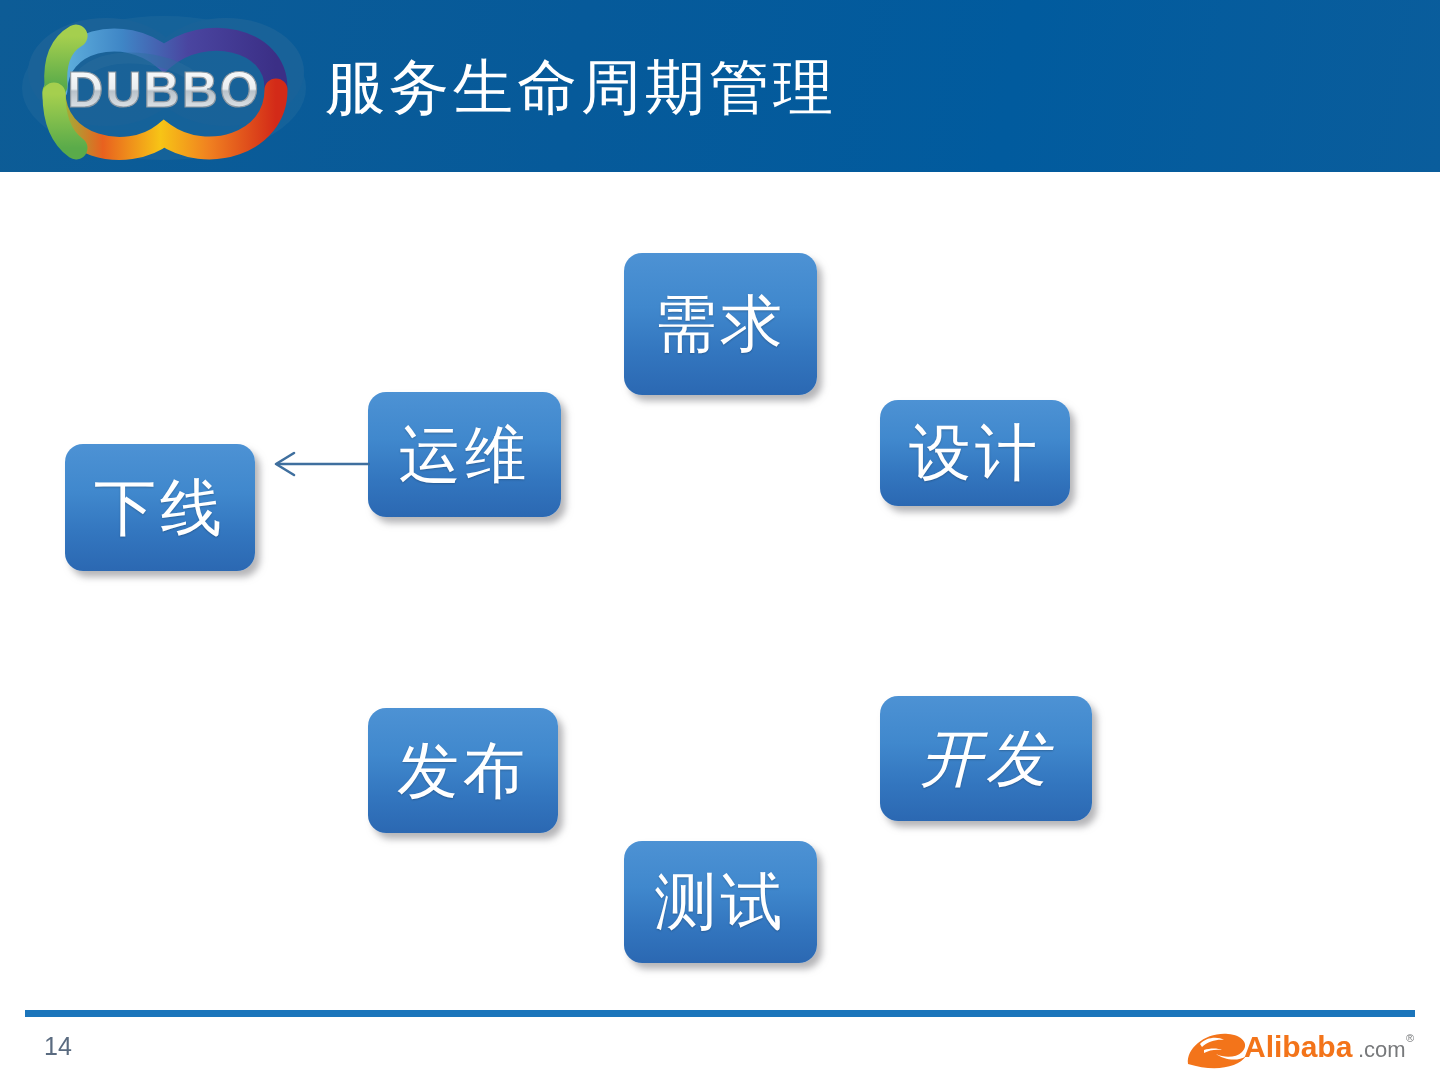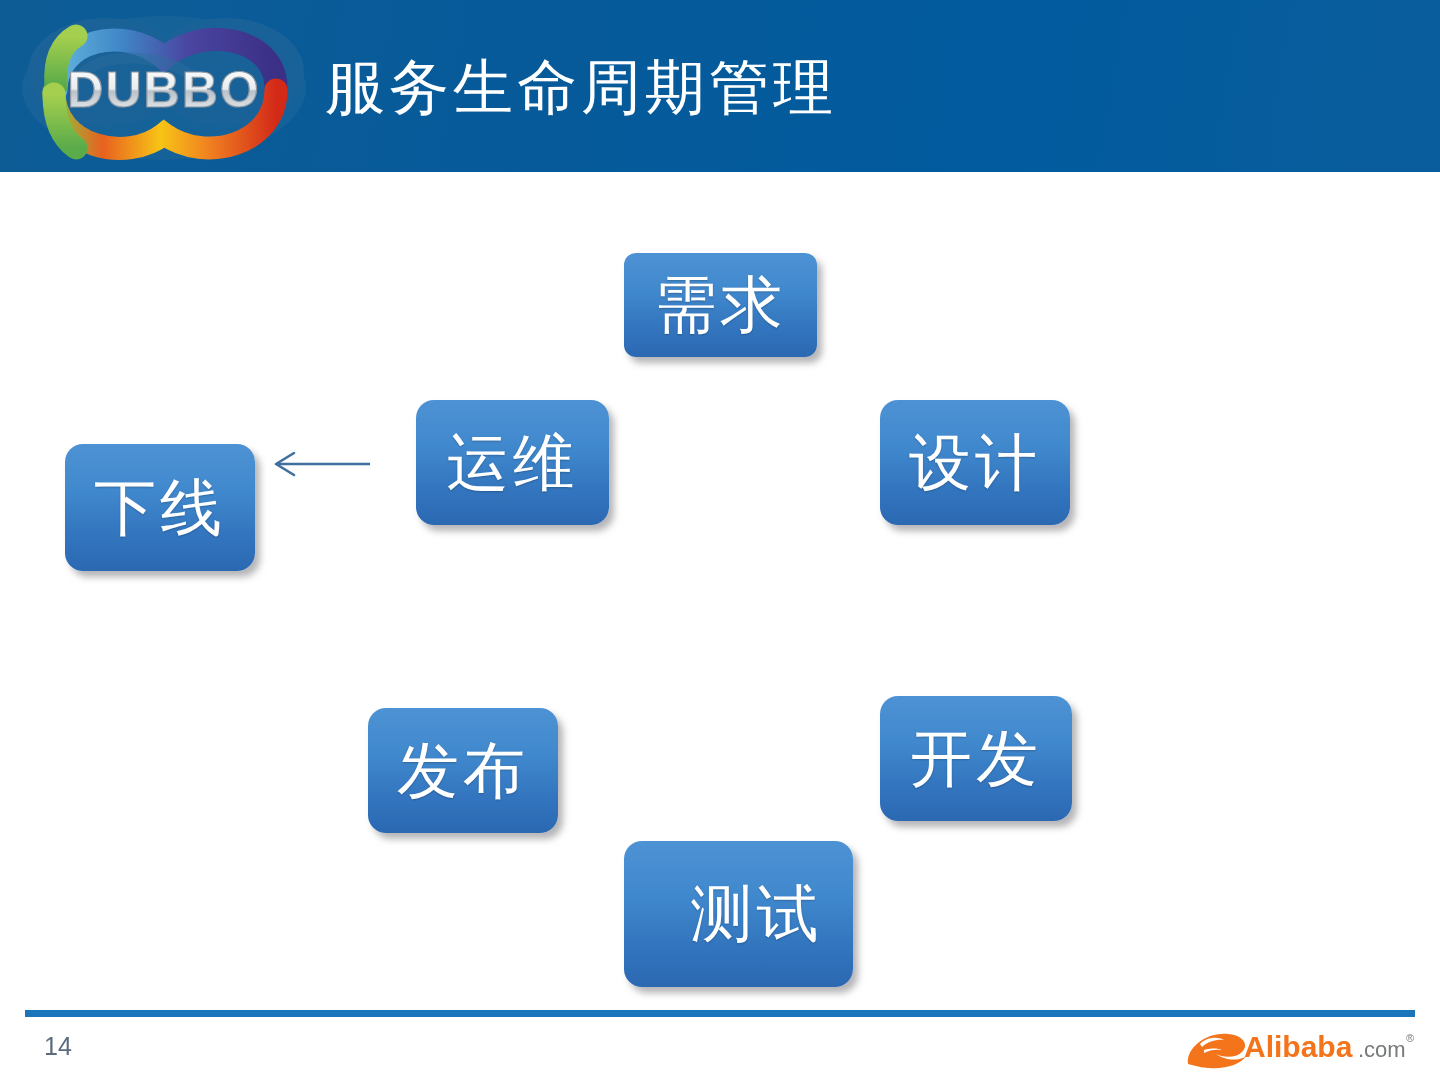--- a/index.html
+++ b/index.html
@@ -70,26 +70,26 @@
     display: flex;
     align-items: center;
     justify-content: center;
     color: #ffffff;
     font-size: 62px;
     letter-spacing: 4px;
     font-family: "DejaVu Sans", "Liberation Sans", sans-serif;
     text-shadow: 0 1px 2px rgba(0,0,0,0.22);
   }
 
-  .node.n-req    { left: 624px; top:  78px; width: 193px; height: 104px; border-radius: 12px; }
-  .node.n-design { left: 880px; top: 225px; width: 190px; height: 125px; }
-  .node.n-dev    { left: 880px; top: 521px; width: 192px; height: 125px; }
-  .node.n-test   { left: 624px; top: 666px; width: 193px; height: 146px; padding-left: 36px; }
+  .node.n-req    { left: 624px; top:  78px; width: 193px; height: 142px; }
+  .node.n-design { left: 880px; top: 225px; width: 190px; height: 106px; }
+  .node.n-dev    { left: 880px; top: 521px; width: 212px; height: 125px; font-style: italic; }
+  .node.n-test   { left: 624px; top: 666px; width: 193px; height: 122px; }
   .node.n-pub    { left: 368px; top: 521px; width: 190px; height: 125px; margin-top: 12px; }
-  .node.n-ops    { left: 368px; top: 225px; width: 193px; height: 125px; margin-left: 48px; }
+  .node.n-ops    { left: 368px; top: 217px; width: 193px; height: 125px; }
   .node.n-off    { left:  65px; top: 228px; width: 190px; height: 127px; margin-top: 41px; }
 
   .hub {
     position: absolute;
     left: 605px; top: 320px;
     width: 228px; height: 228px;
     border-radius: 50%;
     background: radial-gradient(circle at 38% 30%, #9dc257 0%, #8fb745 45%, #7fa93a 100%);
     box-shadow: 4px 5px 7px rgba(140,140,145,0.5);
     display: flex;

